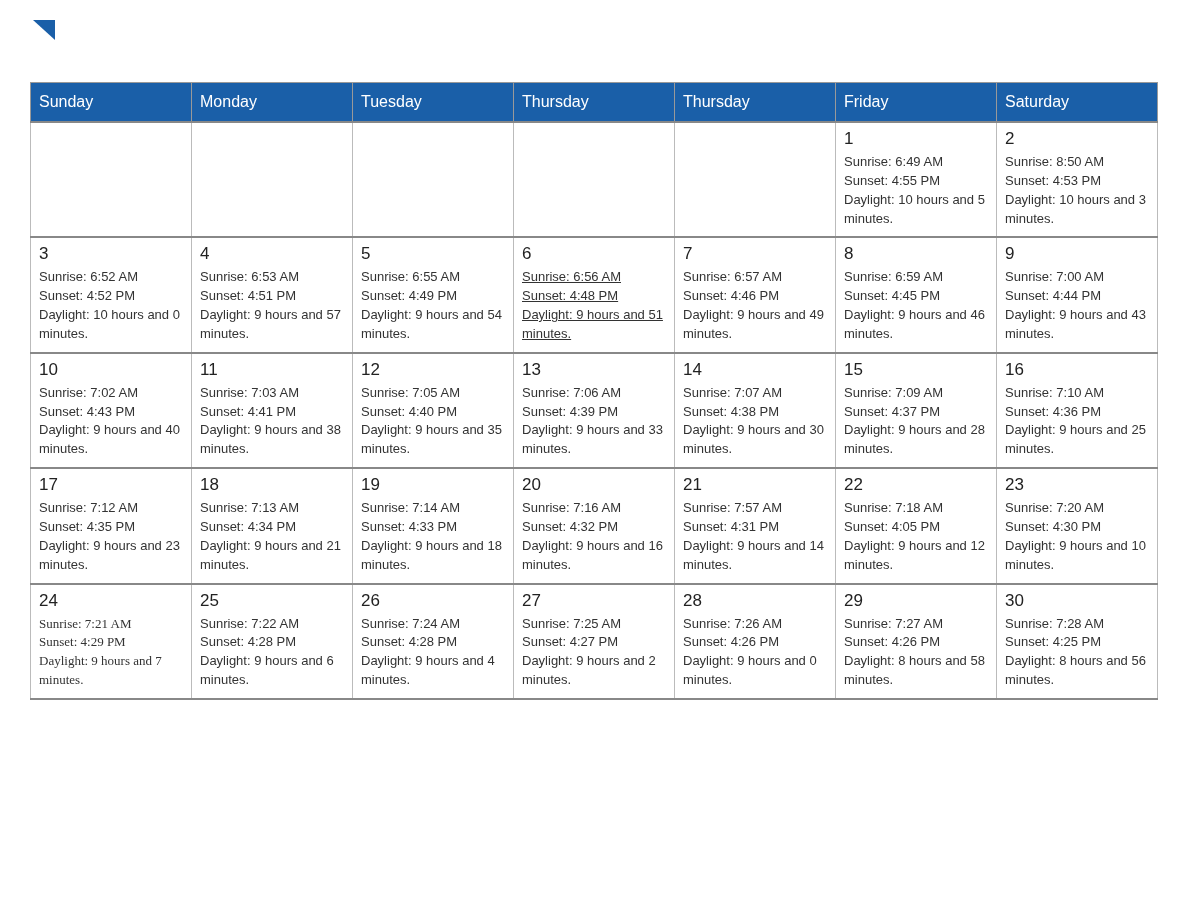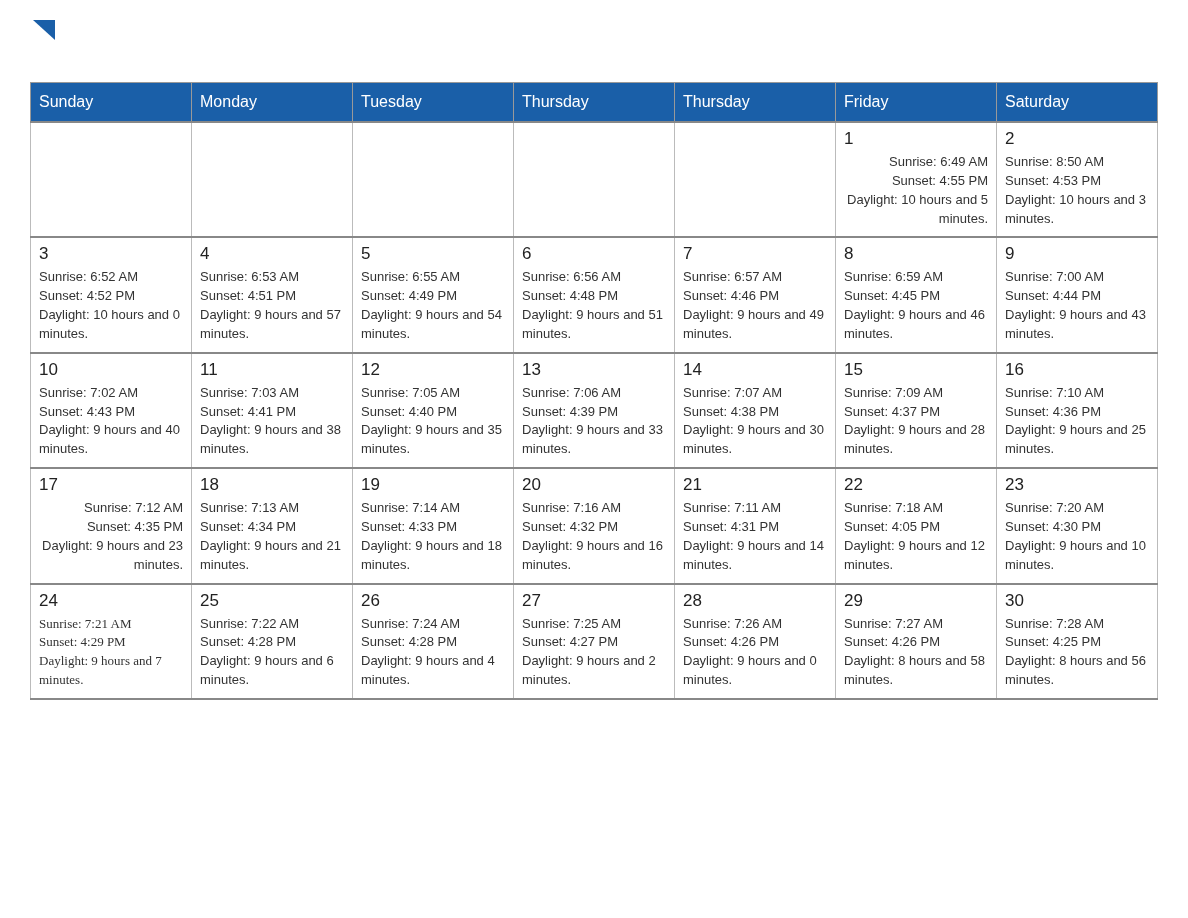--- a/index.html
+++ b/index.html
@@ -138,21 +138,21 @@
   </thead>
   <tbody id="calendar-body">
   <tr>
         <td class="empty-cell"></td>
         <td class="empty-cell"></td>
         <td class="empty-cell"></td>
         <td class="empty-cell"></td>
         <td class="empty-cell"></td>
         <td>
           <span class="day-num">1</span>
-          <div class="day-info" style="white-space: pre-line; text-align: right;">Sunrise: 6:49 AM
+          <div class="day-info" style="white-space: pre-line;">Sunrise: 6:49 AM
 Sunset: 4:55 PM
 Daylight: 10 hours and 5 minutes.</div>
         </td>
         <td>
           <span class="day-num">2</span>
           <div class="day-info" style="white-space: pre-line;">Sunrise: 8:50 AM
 Sunset: 4:53 PM
 Daylight: 10 hours and 3 minutes.</div>
         </td>
       </tr>
@@ -170,21 +170,21 @@
 Daylight: 9 hours and 57 minutes.</div>
         </td>
         <td>
           <span class="day-num">5</span>
           <div class="day-info" style="white-space: pre-line;">Sunrise: 6:55 AM
 Sunset: 4:49 PM
 Daylight: 9 hours and 54 minutes.</div>
         </td>
         <td>
           <span class="day-num">6</span>
-          <div class="day-info" style="white-space: pre-line;">Sunrise: 6:56 AM
+          <div class="day-info" style="white-space: pre-line; text-decoration: underline;">Sunrise: 6:56 AM
 Sunset: 4:48 PM
 Daylight: 9 hours and 51 minutes.</div>
         </td>
         <td>
           <span class="day-num">7</span>
           <div class="day-info" style="white-space: pre-line;">Sunrise: 6:57 AM
 Sunset: 4:46 PM
 Daylight: 9 hours and 49 minutes.</div>
         </td>
         <td>
@@ -240,21 +240,21 @@
         <td>
           <span class="day-num">16</span>
           <div class="day-info" style="white-space: pre-line;">Sunrise: 7:10 AM
 Sunset: 4:36 PM
 Daylight: 9 hours and 25 minutes.</div>
         </td>
       </tr>
       <tr>
         <td>
           <span class="day-num">17</span>
-          <div class="day-info" style="white-space: pre-line; text-align: right;">Sunrise: 7:12 AM
+          <div class="day-info" style="white-space: pre-line;">Sunrise: 7:12 AM
 Sunset: 4:35 PM
 Daylight: 9 hours and 23 minutes.</div>
         </td>
         <td>
           <span class="day-num">18</span>
           <div class="day-info" style="white-space: pre-line;">Sunrise: 7:13 AM
 Sunset: 4:34 PM
 Daylight: 9 hours and 21 minutes.</div>
         </td>
         <td>
@@ -264,21 +264,21 @@
 Daylight: 9 hours and 18 minutes.</div>
         </td>
         <td>
           <span class="day-num">20</span>
           <div class="day-info" style="white-space: pre-line;">Sunrise: 7:16 AM
 Sunset: 4:32 PM
 Daylight: 9 hours and 16 minutes.</div>
         </td>
         <td>
           <span class="day-num">21</span>
-          <div class="day-info" style="white-space: pre-line;">Sunrise: 7:11 AM
+          <div class="day-info" style="white-space: pre-line;">Sunrise: 7:57 AM
 Sunset: 4:31 PM
 Daylight: 9 hours and 14 minutes.</div>
         </td>
         <td>
           <span class="day-num">22</span>
           <div class="day-info" style="white-space: pre-line;">Sunrise: 7:18 AM
 Sunset: 4:05 PM
 Daylight: 9 hours and 12 minutes.</div>
         </td>
         <td>

